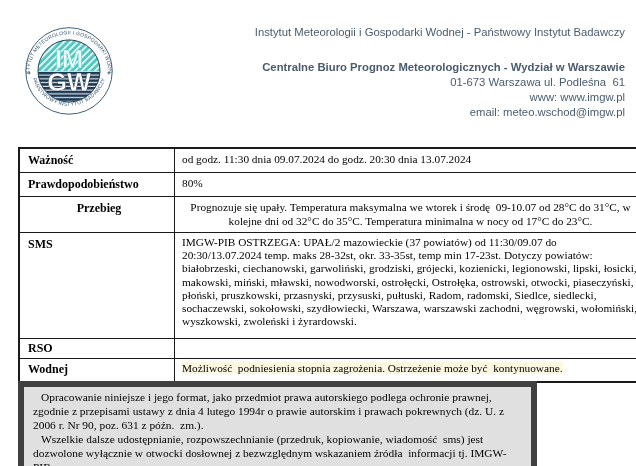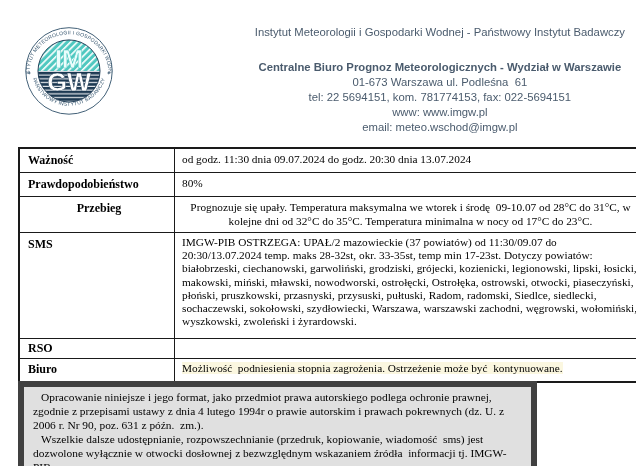--- a/index.html
+++ b/index.html
@@ -7,21 +7,21 @@
   body { position:relative; font-family:"Liberation Serif", serif; color:#000; }
 
   
   .logo { position:absolute; left:22px; top:22px; width:94px; height:96px; }
 
   .head-info {
     position:absolute; top:25px; right:11px; text-align:right;
     font-family:"Liberation Sans", sans-serif;
     font-size:11.3px; line-height:14.9px; color:#4a5b6d;
   }
-  .head-info div { white-space:pre;text-align:center; }
+  .head-info div { white-space:pre; }
   .head-info .bold { font-weight:bold;margin-top:20px; }
 
   
   .wtable {
     position:absolute; left:18px; top:147px; width:626px;
     border:2px solid #1a1a1a;
     font-size:11.3px;
   }
   .wrow { display:flex; border-bottom:1.5px solid #1a1a1a; }
   .wrow:last-child { border-bottom:none; }
@@ -84,21 +84,20 @@
       <textPath href="#arcBot" startOffset="50%" text-anchor="middle">PAŃSTWOWY INSTYTUT BADAWCZY</textPath>
     </text>
     <text x="5" y="55" font-size="6" fill="#35556e">✶</text>
     <text x="90" y="55" font-size="6" fill="#35556e">✶</text>
   </svg>
 
   <div class="head-info">
     <div>Instytut Meteorologii i Gospodarki Wodnej - Państwowy Instytut Badawczy</div>
     <div class="bold">Centralne Biuro Prognoz Meteorologicznych - Wydział w Warszawie</div>
     <div>01-673 Warszawa ul. Podleśna  61</div>
-    <div>tel: 22 5694151, kom. 781774153, fax: 022-5694151</div>
     <div>www: www.imgw.pl</div>
     <div>email: meteo.wschod@imgw.pl</div>
   </div>
 </div>
 
 <div class="wtable">
 
   <div class="wrow h24">
     <div class="cell-label">Ważność</div>
     <div class="cell-value">od godz. 11:30 dnia 09.07.2024 do godz. 20:30 dnia 13.07.2024</div>
@@ -117,21 +116,21 @@
   <div class="wrow h106">
     <div class="cell-label">SMS</div>
     <div class="cell-value">IMGW-PIB OSTRZEGA: UPAŁ/2 mazowieckie (37 powiatów) od 11:30/09.07 do 20:30/13.07.2024 temp. maks 28-32st, okr. 33-35st, temp min 17-23st. Dotyczy powiatów: białobrzeski, ciechanowski, garwoliński, grodziski, grójecki, kozienicki, legionowski, lipski, łosicki, makowski, miński, mławski, nowodworski, ostrołęcki, Ostrołęka, ostrowski, otwocki, piaseczyński, płoński, pruszkowski, przasnyski, przysuski, pułtuski, Radom, radomski, Siedlce, siedlecki, sochaczewski, sokołowski, szydłowiecki, Warszawa, warszawski zachodni, węgrowski, wołomiński, wyszkowski, zwoleński i żyrardowski.</div>
   </div>
 
   <div class="wrow h20">
     <div class="cell-label">RSO</div>
   </div>
 
   <div class="wrow h22">
-    <div class="cell-label">Biuro</div>
+    <div class="cell-label">Wodnej</div>
     <div class="cell-value"><span class="hl">Możliwość  podniesienia stopnia zagrożenia. Ostrzeżenie może być  kontynuowane.</span></div>
   </div>
 
 </div>
 
 <div class="footer-box">
   <p>Opracowanie niniejsze i jego format, jako przedmiot prawa autorskiego podlega ochronie prawnej, zgodnie z przepisami ustawy z dnia 4 lutego 1994r o prawie autorskim i prawach pokrewnych (dz. U. z 2006 r. Nr 90, poz. 631 z późn.  zm.).</p>
   <p>Wszelkie dalsze udostępnianie, rozpowszechnianie (przedruk, kopiowanie, wiadomość  sms) jest dozwolone wyłącznie w otwocki dosłownej z bezwzględnym wskazaniem źródła  informacji tj. IMGW-PIB.</p>
 </div>
 

